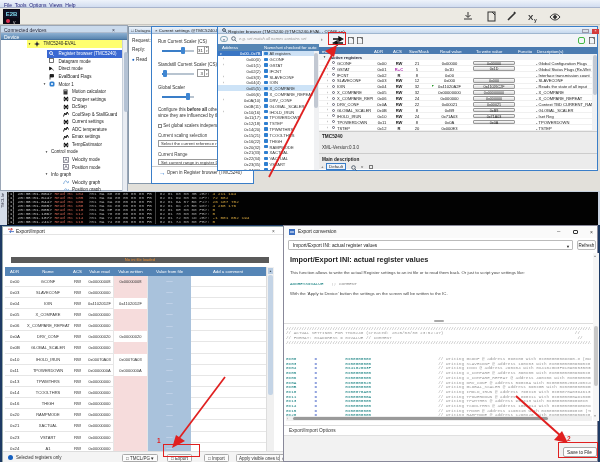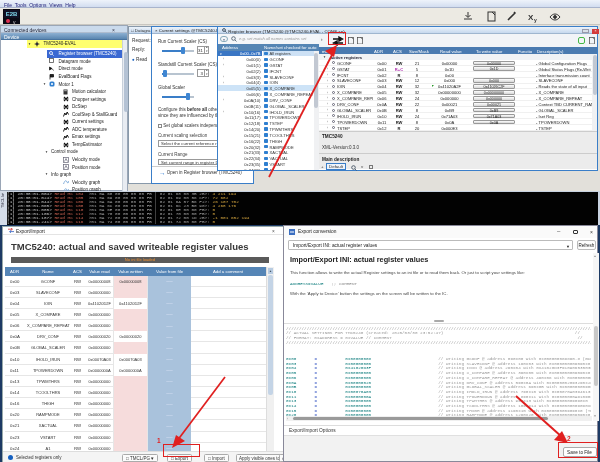--- a/index.html
+++ b/index.html
@@ -650,21 +650,20 @@
   <div class="abs" style="left:0;top:0;width:100%;height:8px;background:#fff;border-bottom:1px solid #e4e4e4;">
     <span class="abs" style="left:5px;top:1px;width:6px;height:5px;">
         <svg width="6" height="5">
           <path d="M0 1.2 h4 M3 0 l1.5 1.2 L3 2.4" stroke="#d03030" stroke-width="0.8" fill="none"></path>
           <path d="M6 3.6 h-4 M3 2.4 L1.5 3.6 L3 4.8" stroke="#3060c0" stroke-width="0.8" fill="none"></path>
         </svg>
       </span>
     <span class="abs" style="left:13px;top:1.5px;font-size:4.8px;color:#222;">Export/Import</span>
     <span class="abs" style="left:269px;top:1.5px;font-size:4.8px;color:#555;">×</span>
   </div>
-  <div class="abs" style="left:8px;top:14px;font-size:9.5px;font-weight:bold;color:#383838;letter-spacing:0px;">TMC5240: actual and saved writeable register values</div>
   <div class="abs" style="left:8px;top:29.5px;width:258px;height:6px;background:#5a5a5a;">
     <div style="text-align:center;font-size:4.1px;color:#f09030;line-height:6px;">No ini file loaded</div>
   </div>
   <div id="eitable" class="abs" style="left:2px;top:39.5px;width:261px;height:186px;overflow:hidden;">
       <div style="position:absolute;left:0;top:0;width:261px;height:9px;background:#5585b6;">
         <span style="position:absolute;left:5px;top:2.2px;font-size:4.3px;color:#fff;">ADR</span>
         <span style="position:absolute;left:22px;width:42px;top:2.2px;font-size:4.3px;color:#fff;text-align:center;display:inline-block;">Name</span>
         <span style="position:absolute;left:64px;width:17px;top:2.2px;font-size:4.3px;color:#fff;text-align:center;display:inline-block;">ACS</span>
         <span style="position:absolute;left:81px;width:27px;top:2.2px;font-size:4.3px;color:#fff;text-align:center;display:inline-block;">Value read</span>
         <span style="position:absolute;left:108px;width:35px;top:2.2px;font-size:4.3px;color:#fff;text-align:center;display:inline-block;">Value written</span>

